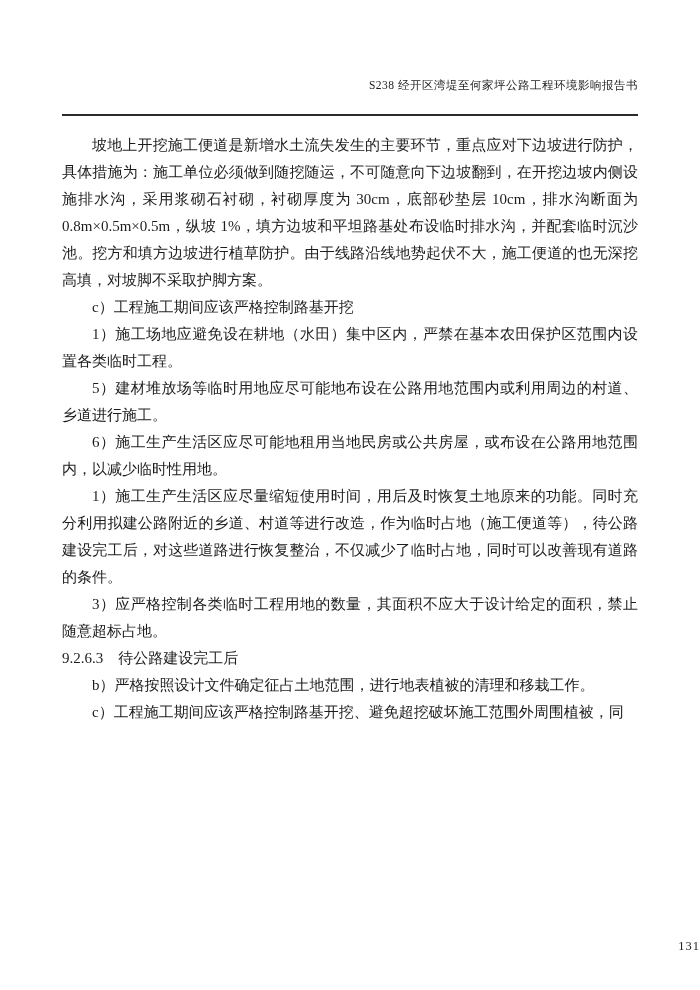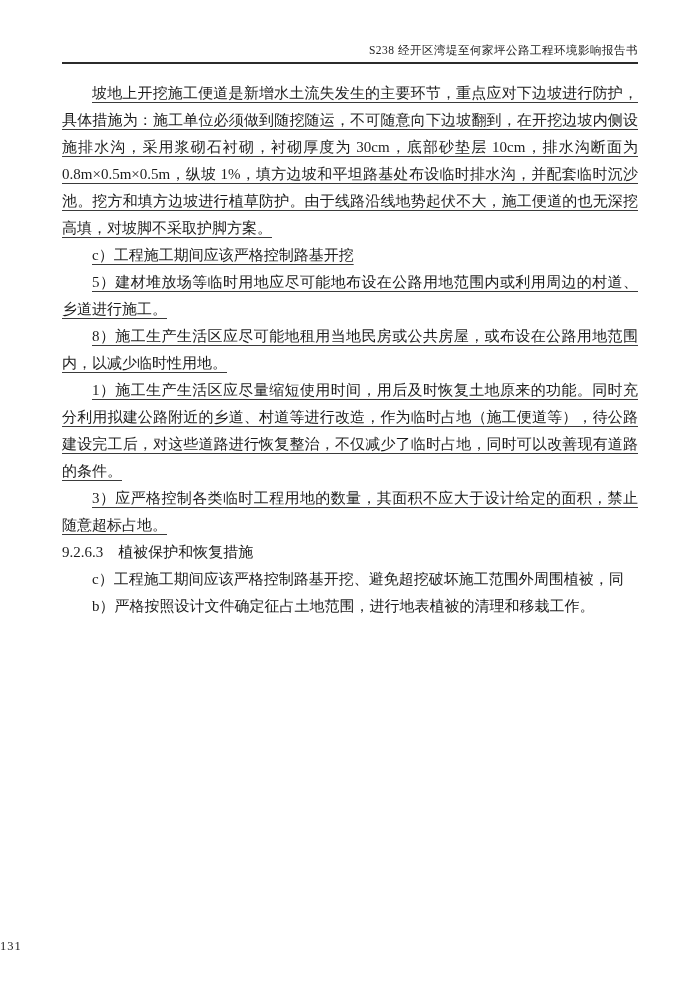--- a/index.html
+++ b/index.html
@@ -20,79 +20,80 @@
     overflow: hidden;
   }
   .header-zone {
     margin-bottom: 14px;
   }
   .header-title {
     text-align: right;
     font-size: 11.5px;
     letter-spacing: 0.5px;
     line-height: 16px;
-    padding-bottom: 4px;
+    padding-bottom: 21px;
+    margin-top: 35px;
   }
   .header-rule {
     border: none;
     border-top: 2px solid #2b2b2b;
     margin: 0;
   }
   .body-text {
     margin-top: 16px;
   }
   .body-text p {
     margin: 0;
     font-size: 15px;
     line-height: 27px;
     text-align: justify;
   }
   .indent {
     text-indent: 2em;
   }
   .underlined {
-    text-decoration: underline;
     text-decoration-thickness: 1px;
     text-underline-offset: 4px;
     text-decoration-color: #3a3a3a;
   }
   .section-heading {
     font-size: 15px;
   }
   .footer-zone {
     position: absolute;
     left: 0;
     right: 0;
     bottom: 36px;
-    text-align: left;
+    text-align: right;
   }
   .page-number {
     font-size: 12.5px;
     letter-spacing: 1px;
   }
 </style>
 </head>
 <body>
 
 <div class="page">
 
   <div class="header-zone">
     <div class="header-title">S238 经开区湾堤至何家坪公路工程环境影响报告书</div>
     <hr class="header-rule">
   </div>
 
   <div class="body-text">
     <p class="indent underlined">坡地上开挖施工便道是新增水土流失发生的主要环节，重点应对下边坡进行防护，具体措施为：施工单位必须做到随挖随运，不可随意向下边坡翻到，在开挖边坡内侧设施排水沟，采用浆砌石衬砌，衬砌厚度为 30cm，底部砂垫层 10cm，排水沟断面为0.8m×0.5m×0.5m，纵坡 1%，填方边坡和平坦路基处布设临时排水沟，并配套临时沉沙池。挖方和填方边坡进行植草防护。由于线路沿线地势起伏不大，施工便道的也无深挖高填，对坡脚不采取护脚方案。</p>
     <p class="indent underlined">c）工程施工期间应该严格控制路基开挖</p>
+    <p class="indent underlined">1）施工场地应避免设在耕地（水田）集中区内，严禁在基本农田保护区范围内设置各类临时工程。</p>
     <p class="indent underlined">5）建材堆放场等临时用地应尽可能地布设在公路用地范围内或利用周边的村道、乡道进行施工。</p>
-    <p class="indent underlined">8）施工生产生活区应尽可能地租用当地民房或公共房屋，或布设在公路用地范围内，以减少临时性用地。</p>
+    <p class="indent underlined">6）施工生产生活区应尽可能地租用当地民房或公共房屋，或布设在公路用地范围内，以减少临时性用地。</p>
     <p class="indent underlined">1）施工生产生活区应尽量缩短使用时间，用后及时恢复土地原来的功能。同时充分利用拟建公路附近的乡道、村道等进行改造，作为临时占地（施工便道等），待公路建设完工后，对这些道路进行恢复整治，不仅减少了临时占地，同时可以改善现有道路的条件。</p>
     <p class="indent underlined">3）应严格控制各类临时工程用地的数量，其面积不应大于设计给定的面积，禁止随意超标占地。</p>
-    <p class="section-heading">9.2.6.3　植被保护和恢复措施</p>
+    <p class="section-heading">9.2.6.3　待公路建设完工后</p>
+    <p class="indent">b）严格按照设计文件确定征占土地范围，进行地表植被的清理和移栽工作。</p>
     <p class="indent">c）工程施工期间应该严格控制路基开挖、避免超挖破坏施工范围外周围植被，同</p>
-    <p class="indent">b）严格按照设计文件确定征占土地范围，进行地表植被的清理和移栽工作。</p>
   </div>
 
   <div class="footer-zone">
     <span class="page-number">131</span>
   </div>
 
 </div>
 
 </body></html>

